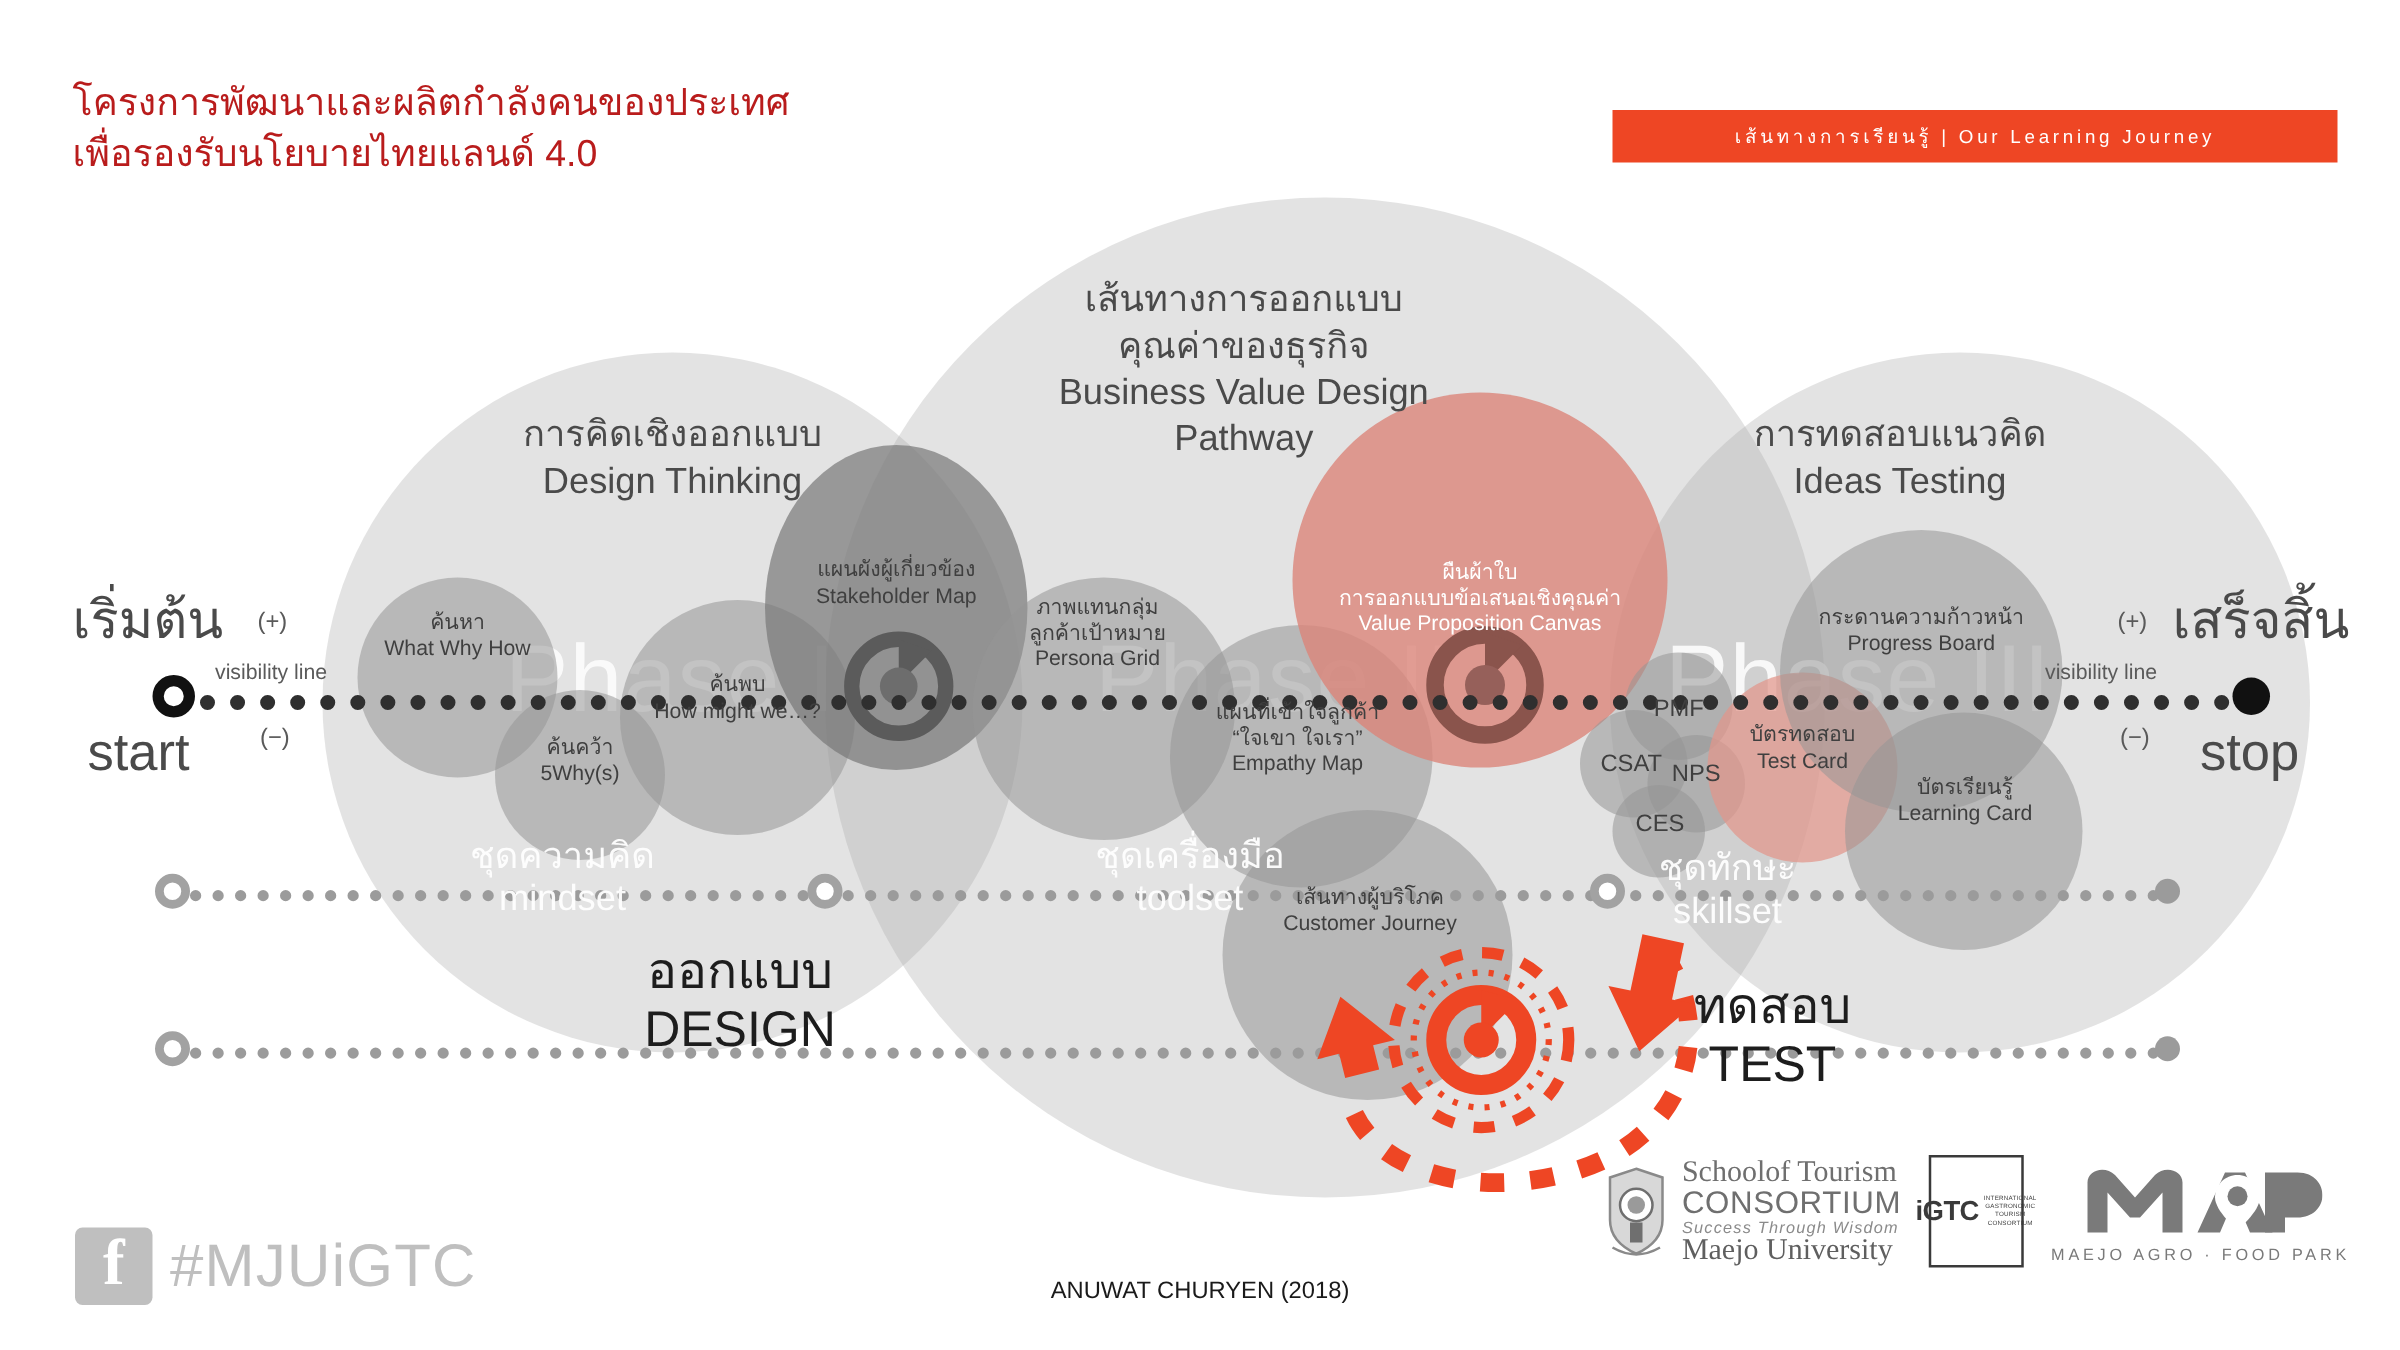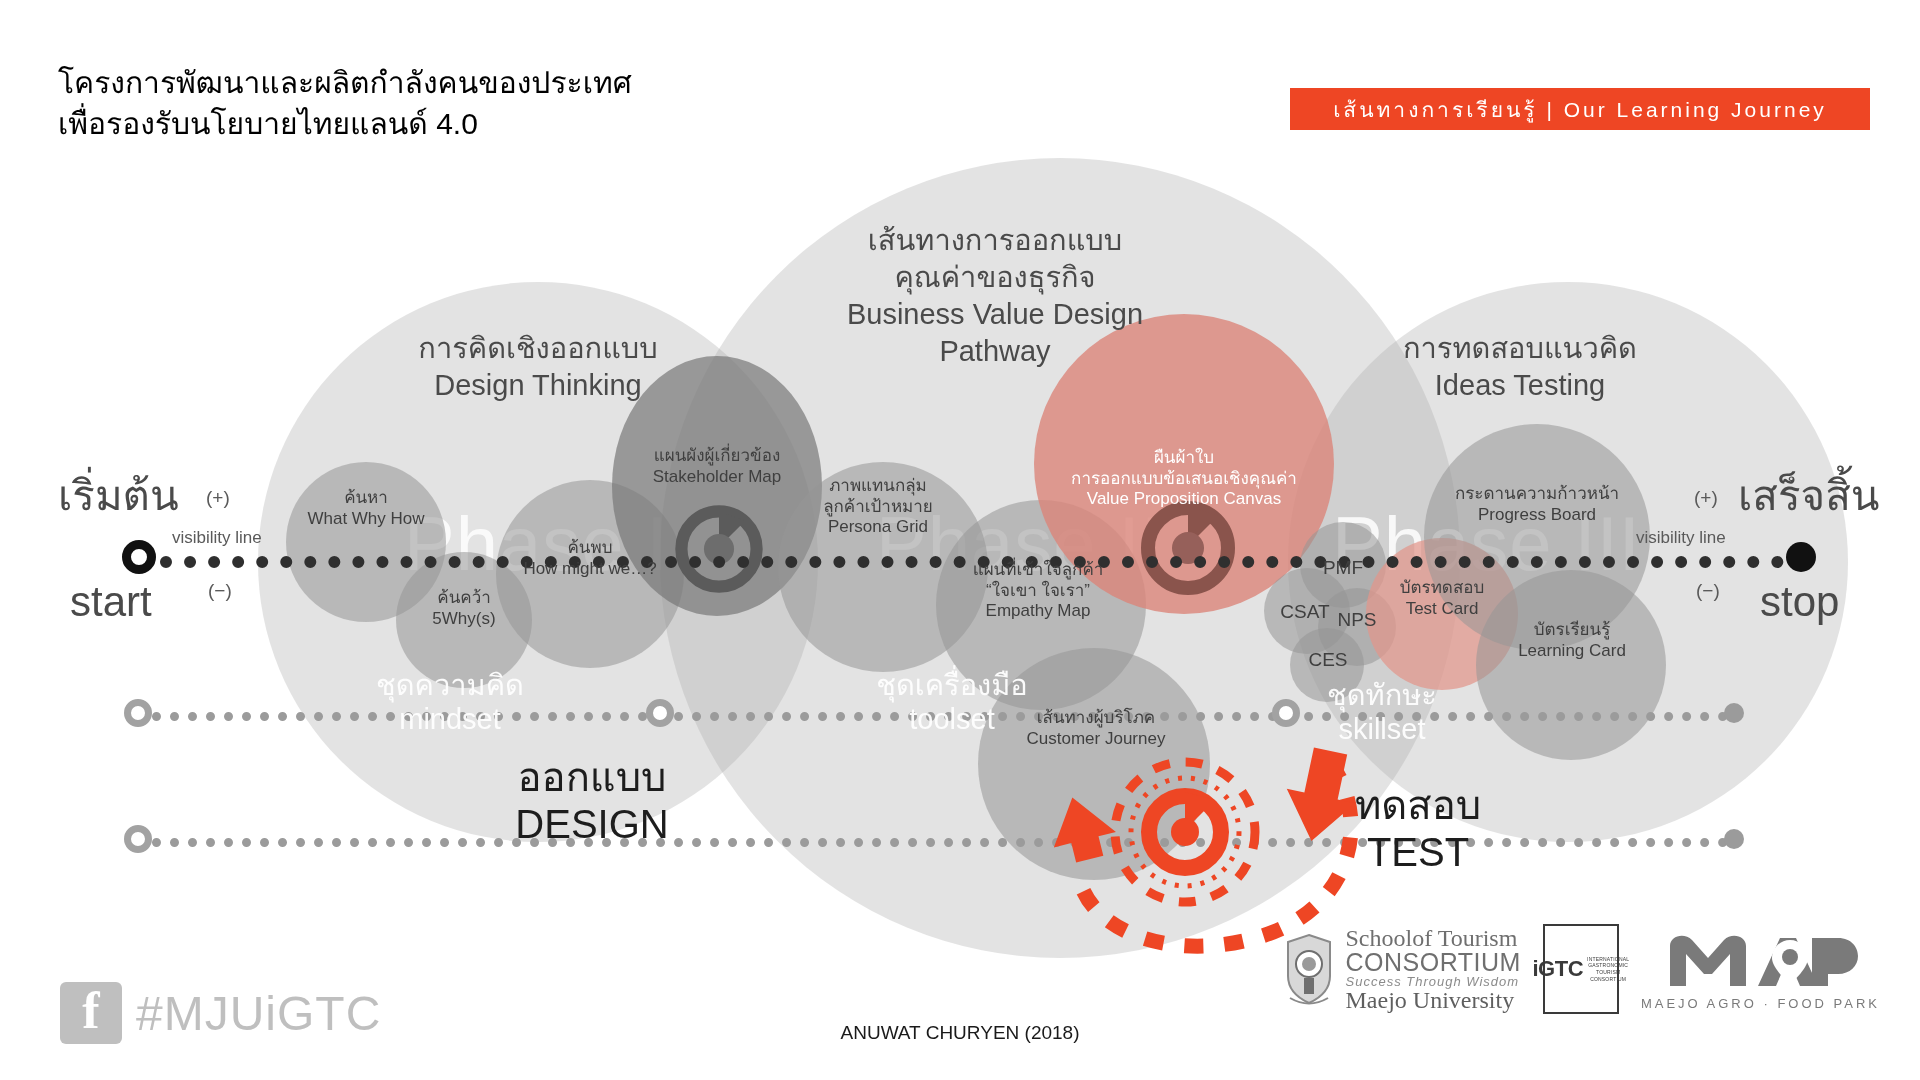--- a/index.html
+++ b/index.html
@@ -7,28 +7,28 @@
     width:1920px;height:1080px;background:#ffffff;overflow:hidden;position:relative;
     font-family:"Liberation Sans","DejaVu Sans",sans-serif;
     -webkit-font-smoothing:antialiased;
   }
   .stage{position:absolute;inset:0;}
   .abs{position:absolute;}
 
   
   #doc-title{
     left:58px;top:62px;width:760px;
-    color:#000000;font-size:30px;line-height:1.38;font-weight:400;
+    color:#b91c1c;font-size:30px;line-height:1.38;font-weight:400;
     white-space:pre-line;
   }
   #journey-banner{
     left:1290px;top:88px;width:580px;height:42px;
     background:#ee4624;color:#ffffff;
     display:flex;align-items:center;justify-content:center;
-    font-size:21px;letter-spacing:3px;font-weight:400;
+    font-size:15px;letter-spacing:3px;font-weight:400;
   }
 
   
   .blob{border-radius:50%;}
   .blob-l1{background:rgba(170,170,170,.33);}
   .blob-mid{background:rgba(150,150,150,.55);}
   .blob-dark{background:rgba(120,120,120,.70);}
   .blob-red{background:rgba(219,133,121,.80);}
   .blob-red-soft{background:rgba(226,150,139,.72);}
 

